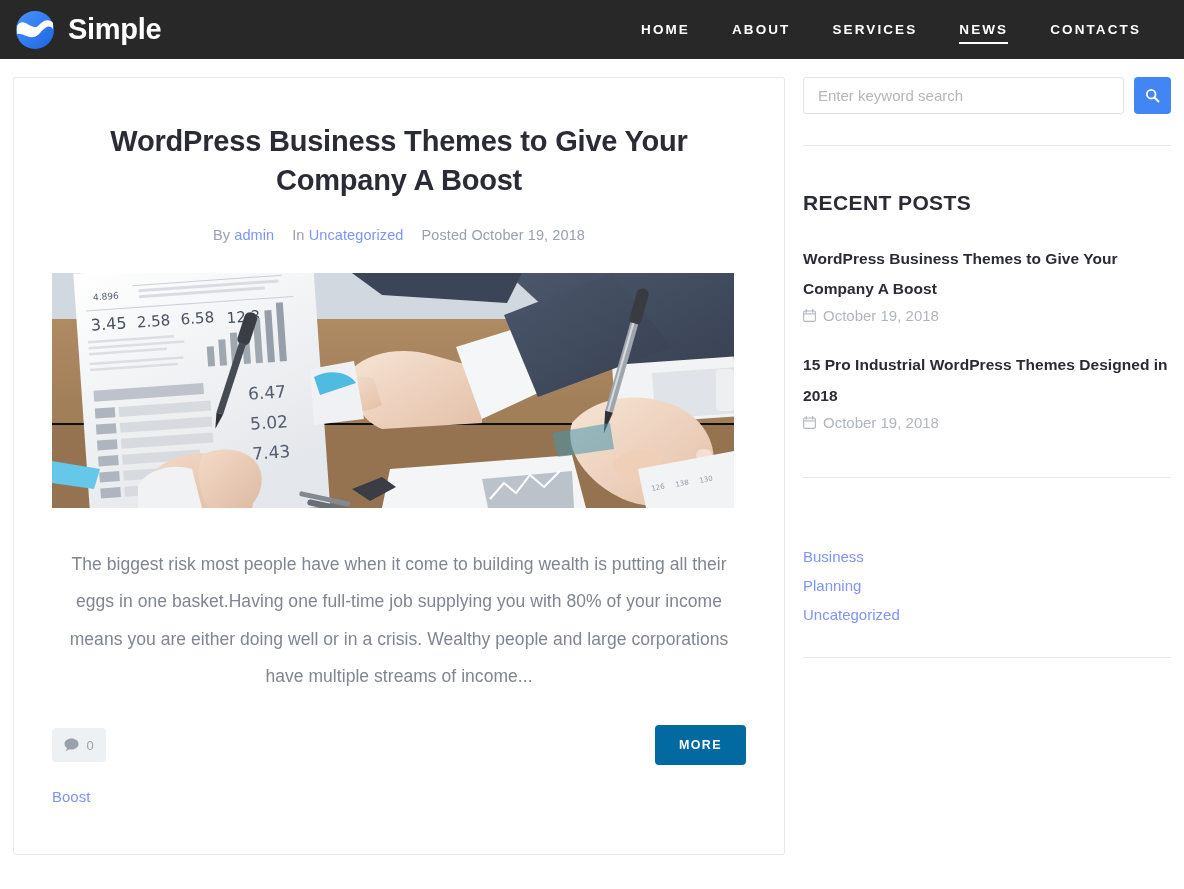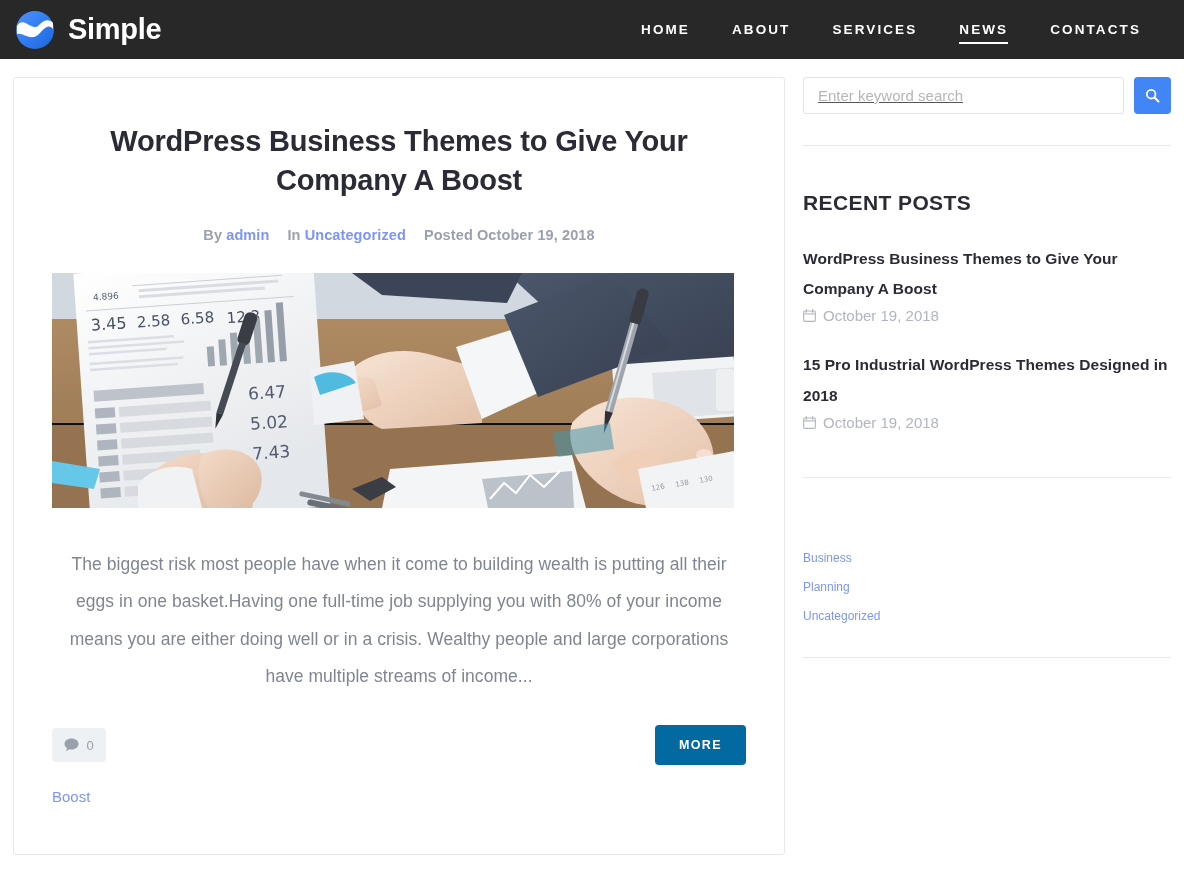--- a/index.html
+++ b/index.html
@@ -77,21 +77,20 @@
     text-align: center;
     letter-spacing: -0.2px;
     padding: 0 42px;
   }
   .post-meta {
     margin-top: 28px;
     text-align: center;
     font-size: 14.5px;
     color: #9aa0ac;
     letter-spacing: 0.1px;
-    font-weight: bold;
   }
   .post-meta .meta-group { margin: 0 9px; white-space: nowrap; }
   .post-meta a { color: #7d95f5; text-decoration: none; cursor: pointer; }
 
   
   .featured-image {
     margin-top: 30px;
     width: 682px;
     height: 235px;
     overflow: hidden;
@@ -160,21 +159,20 @@
     flex: 1;
     height: 37px;
     border: 1px solid #e3e3e3;
     border-radius: 3px;
     padding: 0 14px;
     font-size: 15px;
     color: #555;
     font-family: "Liberation Sans", sans-serif;
     background: #fff;
     outline: none;
-    text-decoration: underline;
   }
   .search-input::placeholder { color: #b6b6b6; }
   .search-button {
     width: 37px;
     height: 37px;
     background: #4285f4;
     border: none;
     border-radius: 4px;
     display: flex;
     align-items: center;
@@ -209,21 +207,21 @@
     align-items: center;
     gap: 7px;
     font-size: 15px;
     color: #b1b6be;
   }
   .sep-2 { margin-top: 46px; }
   .widget-categories { padding-top: 41px; }
   .cat-list { list-style: none; margin-top: 29px; }
   .cat-item { margin-bottom: 11px; }
   .cat-link {
-    font-size: 12px;
+    font-size: 15px;
     color: #7d95f5;
     text-decoration: none;
     cursor: pointer;
   }
   .sep-3 { margin-top: 33px; }
 </style>
 </head>
 <body>
 
 <header class="site-header">

